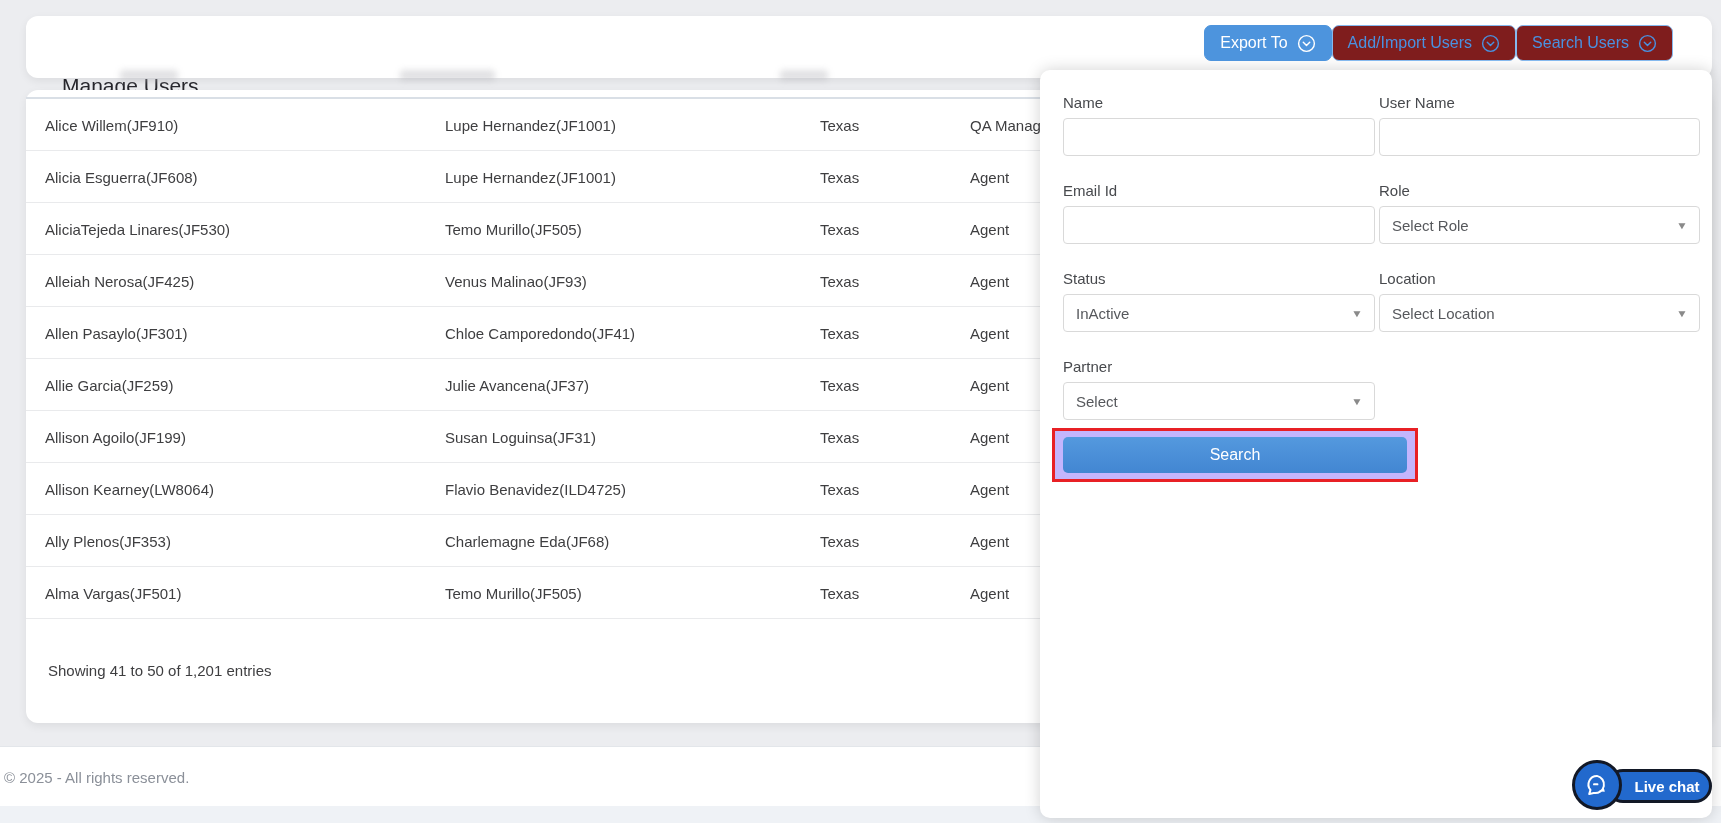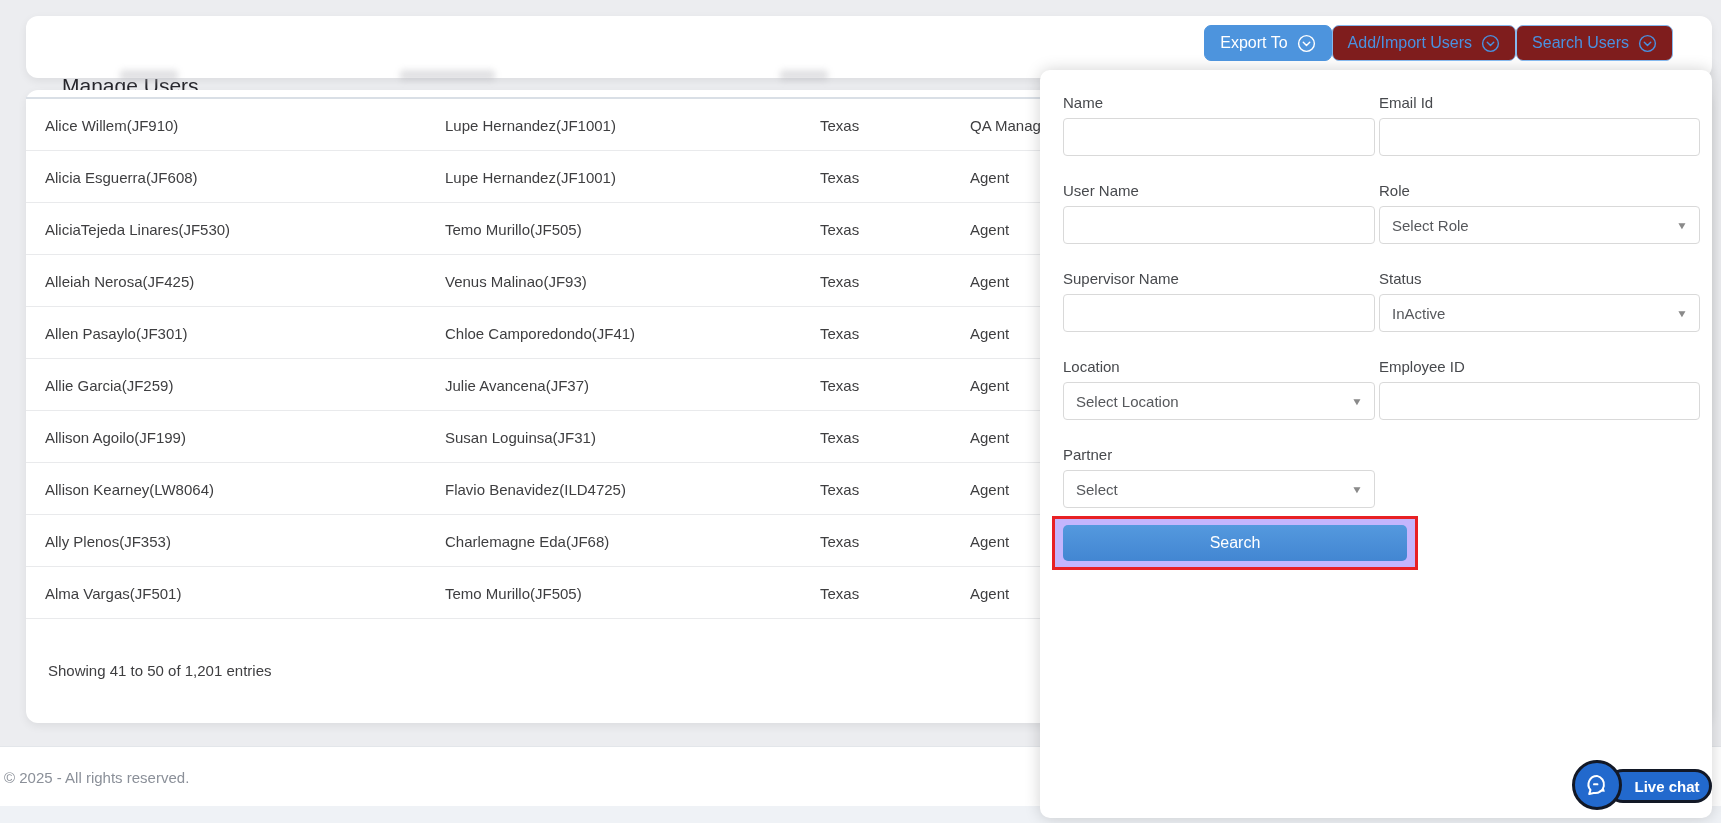--- a/index.html
+++ b/index.html
@@ -251,58 +251,50 @@
 </div>
 
 <div class="search-panel">
   <div class="panel-form">
 
     <div class="field">
       <div class="field-label">Name</div>
       <input class="text-input" value="" style="">
     </div>
     <div class="field">
+      <div class="field-label">User Name</div>
+      <input class="text-input" value="" style="">
+    </div>
+
+    <div class="field">
       <div class="field-label">Email Id</div>
-      <input class="text-input" value="" style="">
-    </div>
-
-    <div class="field">
-      <div class="field-label">User Name</div>
       <input class="text-input" value="" style="">
     </div>
     <div class="field">
       <div class="field-label">Role</div>
       <div class="select">
         <span>Select Role</span>
         <span class="caret">▼</span>
       </div>
     </div>
 
     <div class="field">
-      <div class="field-label">Supervisor Name</div>
-      <input class="text-input" value="" style="">
-    </div>
-    <div class="field">
       <div class="field-label">Status</div>
       <div class="select">
         <span>InActive</span>
         <span class="caret">▼</span>
       </div>
     </div>
 
     <div class="field">
       <div class="field-label">Location</div>
       <div class="select">
         <span>Select Location</span>
         <span class="caret">▼</span>
       </div>
-    </div>
-    <div class="field">
-      <div class="field-label">Employee ID</div>
-      <input class="text-input" value="" style="">
     </div>
 
     <div class="field tight">
       <div class="field-label">Partner</div>
       <div class="select">
         <span>Select</span>
         <span class="caret">▼</span>
       </div>
     </div>
     <div></div>

